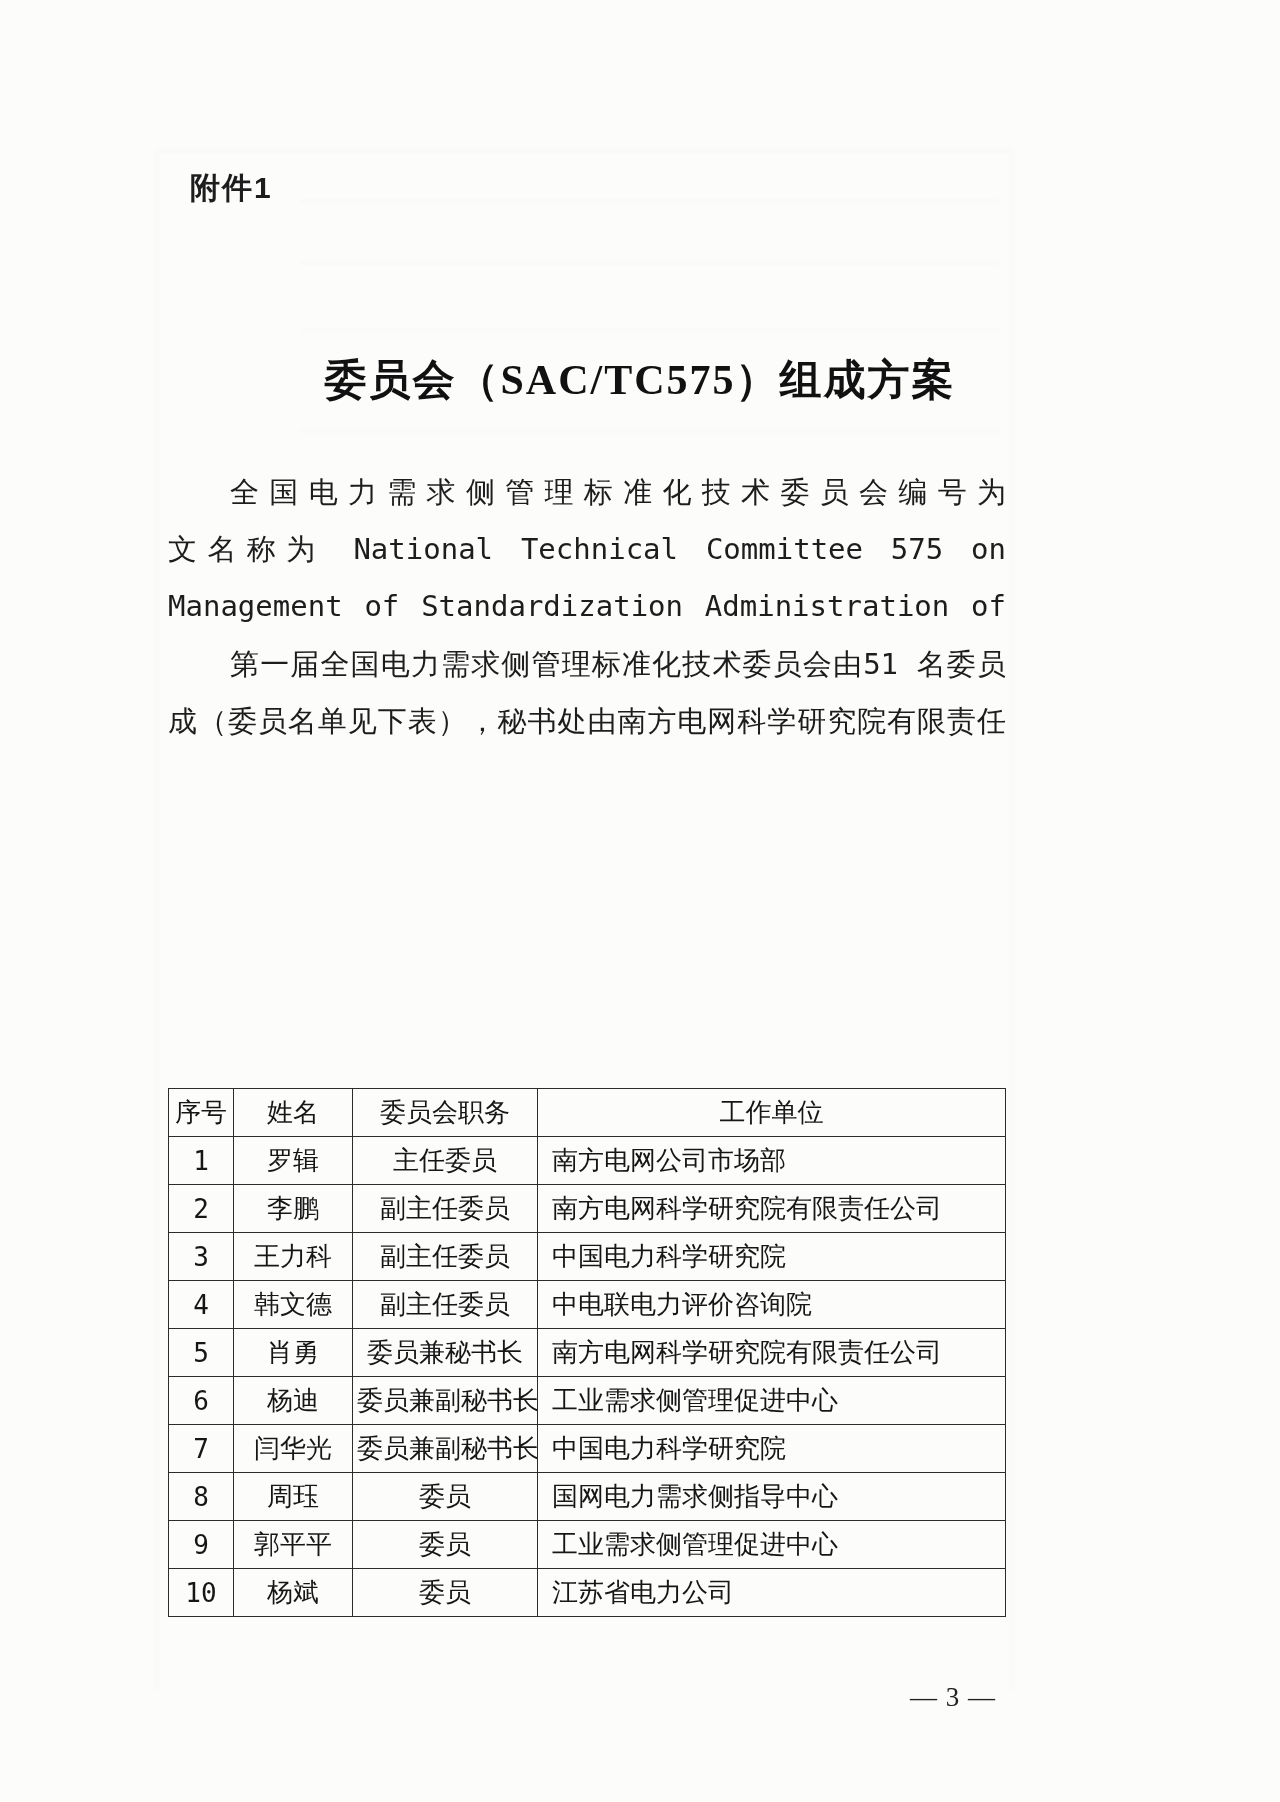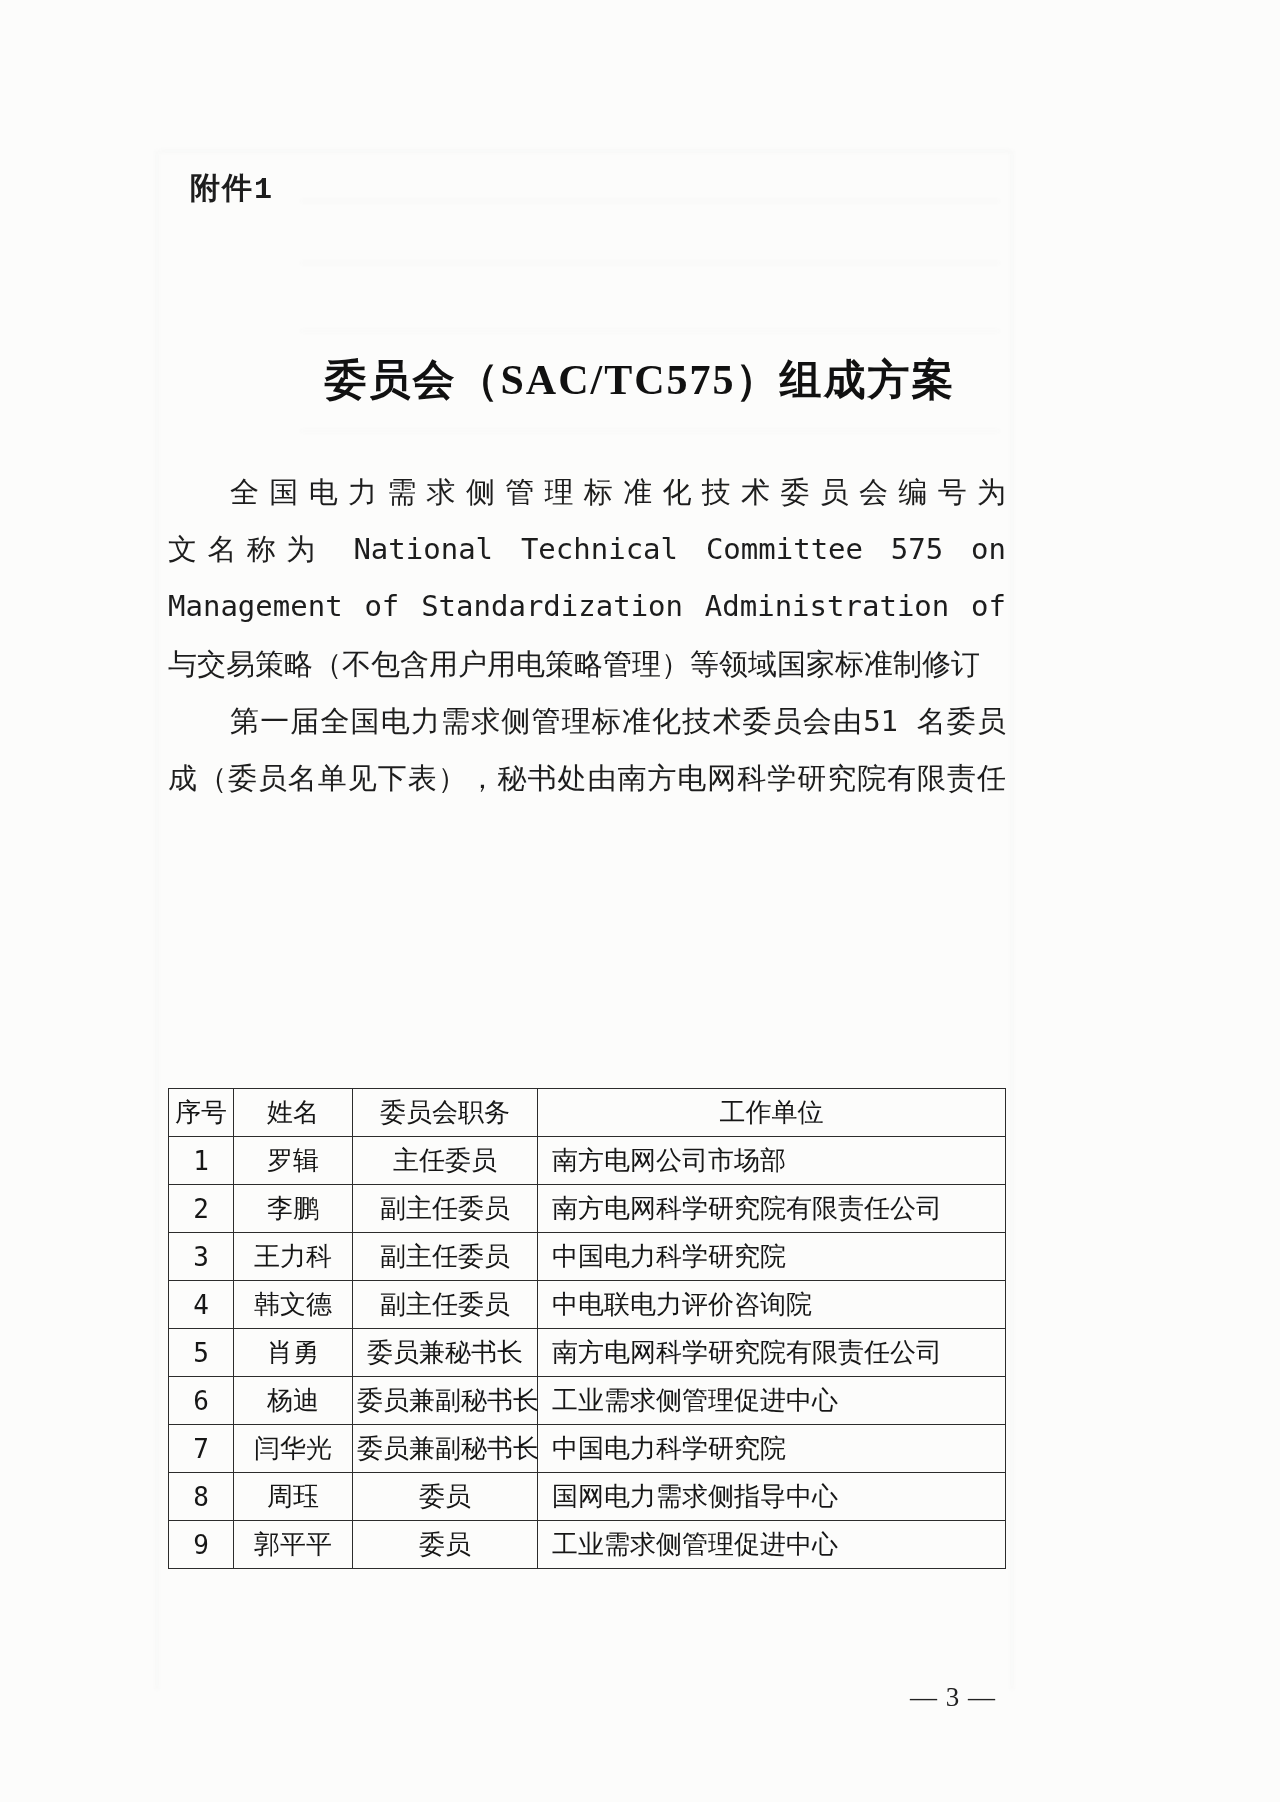--- a/index.html
+++ b/index.html
@@ -26,21 +26,21 @@
   }
   .ghost-v { width: 2px; }
   .ghost-h { height: 2px; }
 
   .attachment-label {
     position: absolute;
     left: 190px;
     top: 168px;
     font-size: 30px;
     font-weight: 700;
-    font-family: Liberation Mono, monospace;
+    font-family: Liberation Sans, sans-serif;
     letter-spacing: 2px;
   }
 
   .doc-title {
     position: absolute;
     left: 140px;
     width: 1000px;
     text-align: center;
     font-family: "Liberation Serif", "DejaVu Serif", serif;
     font-weight: 700;
@@ -122,21 +122,20 @@
 
   <div class="attachment-label">附件1</div>
 
   <div class="doc-title line2">委员会（SAC/TC575）组成方案</div>
 
   <div class="intro-paragraphs">
       <div class="para">
         <div class="para-line">全国电力需求侧管理标准化技术委员会编号为 SAC/TC575，英</div>
         <div class="para-line">文名称为 National Technical Committee 575 on Demand Side</div>
         <div class="para-line">Management of Standardization Administration of China, 主要</div>
-        <div class="para-line">与交易策略（不包含用户用电策略管理）等领域国家标准制修订</div>
       </div>
       <div class="para">
         <div class="para-line">第一届全国电力需求侧管理标准化技术委员会由51 名委员组</div>
         <div class="para-line">成（委员名单见下表），秘书处由南方电网科学研究院有限责任公</div>
       </div>
     </div>
 
   <table class="committee">
     <colgroup>
       <col class="c-no">
@@ -200,18 +199,24 @@
           <td class="col-name">周珏</td>
           <td class="col-role">委员</td>
           <td class="col-org">国网电力需求侧指导中心</td>
         </tr>
         <tr>
           <td class="col-no">9</td>
           <td class="col-name">郭平平</td>
           <td class="col-role">委员</td>
           <td class="col-org">工业需求侧管理促进中心</td>
         </tr>
+        <tr>
+          <td class="col-no">10</td>
+          <td class="col-name">杨斌</td>
+          <td class="col-role">委员</td>
+          <td class="col-org">江苏省电力公司</td>
+        </tr>
       </tbody>
   </table>
 
   <div class="page-number">— 3 —</div>
 
 </div>
 
 </body></html>

